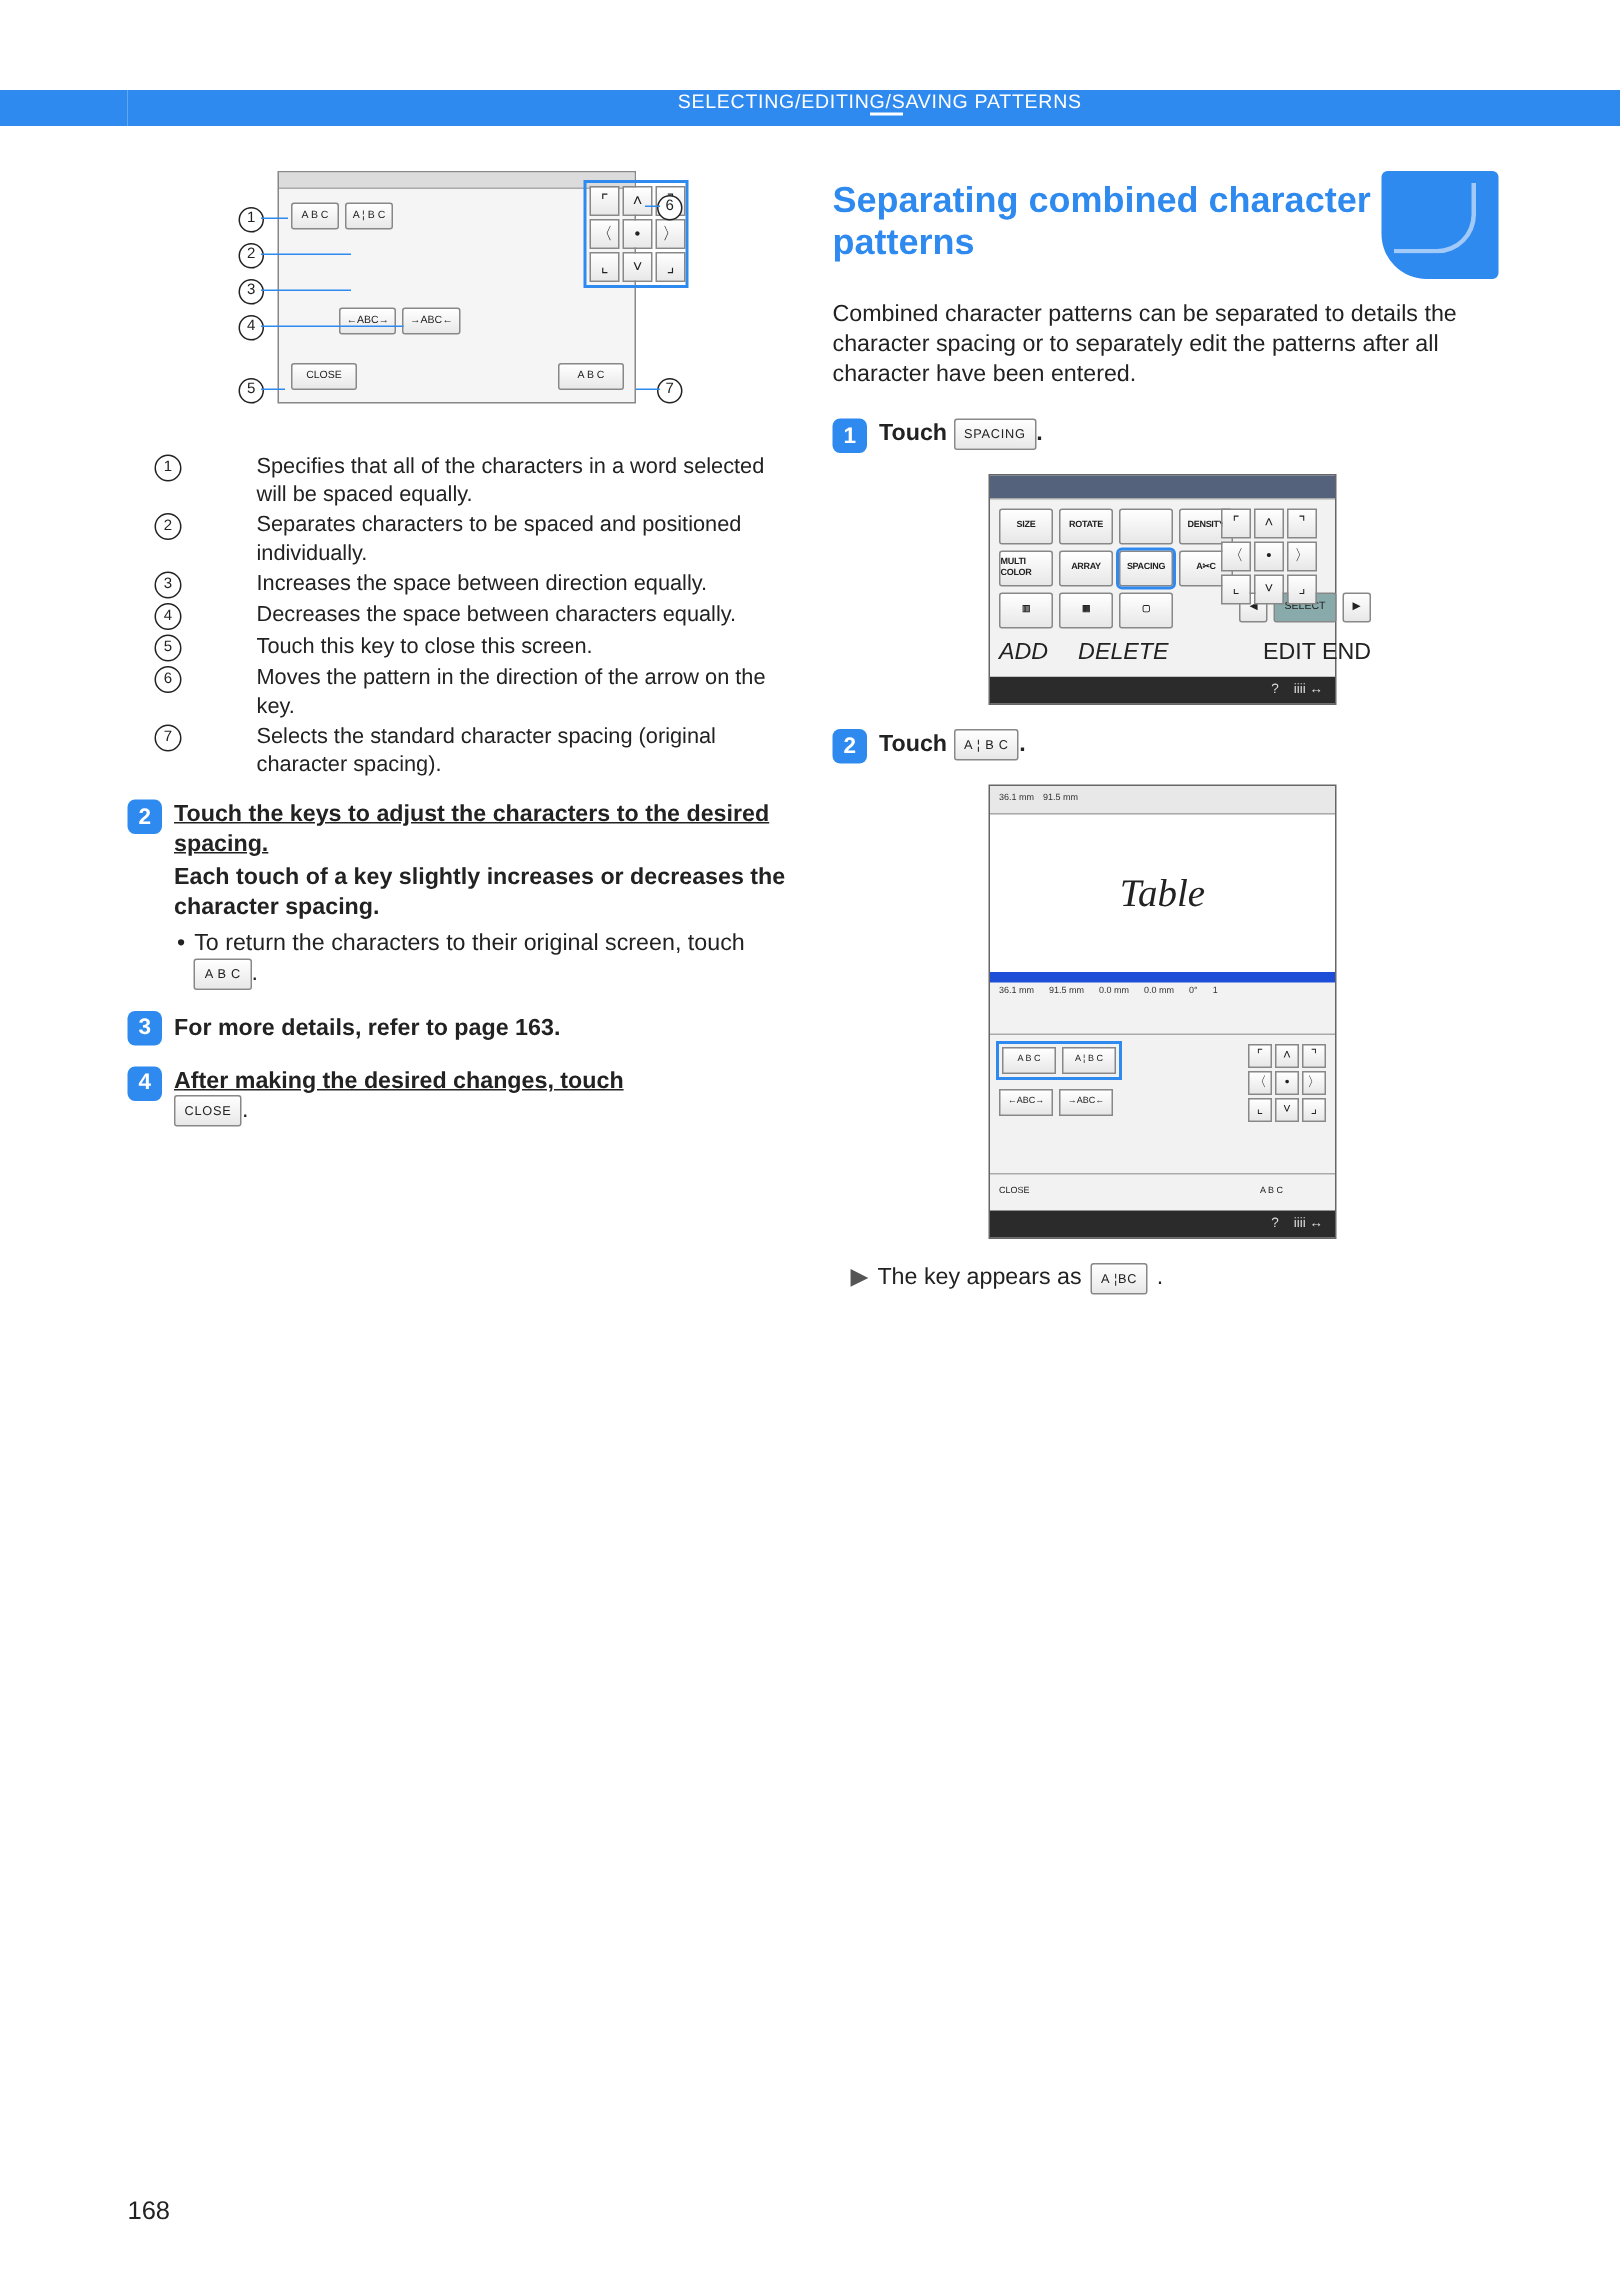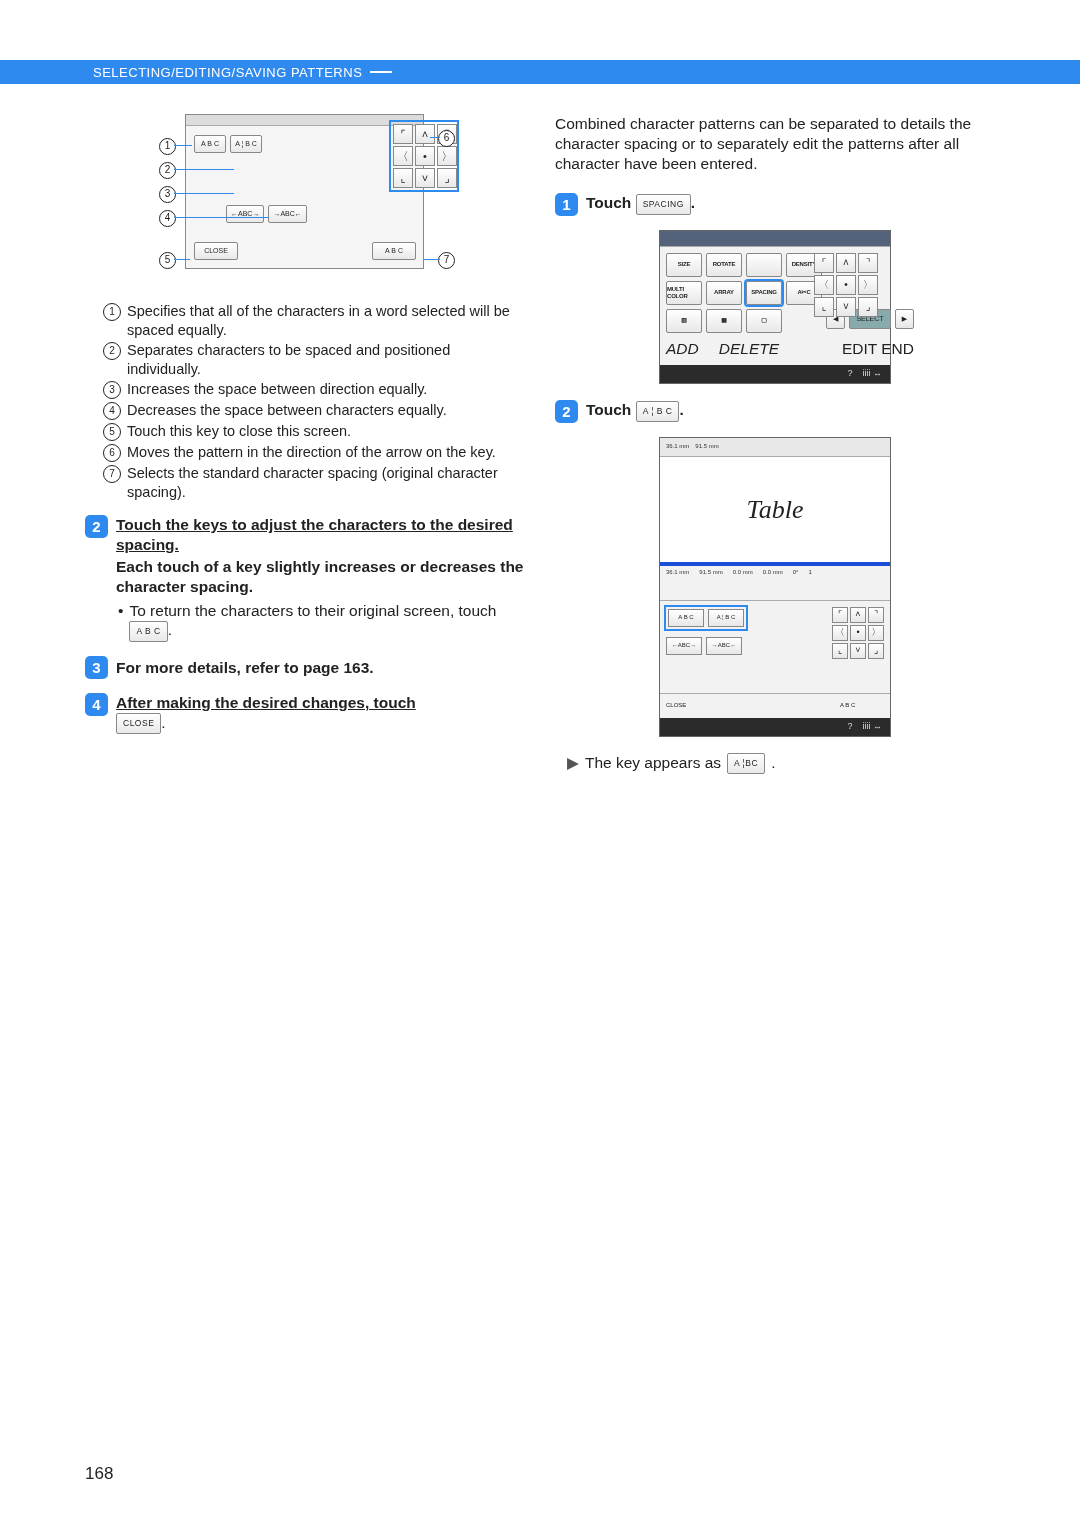--- a/index.html
+++ b/index.html
@@ -20,20 +20,21 @@
     height: 24px;
     background: #2f8af0;
     margin: 0 -85px 0 0;
     padding-left: 8px;
     color: #fff;
     font-size: 13px;
     letter-spacing: 0.5px;
     display: flex;
     align-items: center;
     position: relative;
+    flex-direction: column;
   }
   .header-bar::after {
     content: "";
     position: absolute;
     left: -85px;
     top: 0;
     width: 85px;
     height: 24px;
     background: #2f8af0;
   }
@@ -143,21 +144,21 @@
     flex: 0 0 16px;
     height: 16px;
     border: 1px solid #222;
     border-radius: 50%;
     font-size: 10px;
     display: inline-flex;
     align-items: center;
     justify-content: center;
     margin-top: 1px;
   }
-  .legend .t { flex: 1; }
+  .legend .t { flex: 1; margin-left: 44px; }
 
   
   .step { display: flex; gap: 8px; margin-bottom: 14px; }
   .step .badge {
     flex: 0 0 23px;
     height: 23px;
     border-radius: 5px;
     background: #2f8af0;
     color: #fff;
     font-weight: bold;
@@ -309,21 +310,21 @@
 
   
   .shot2 .preview {
     height: 105px;
     display: flex;
     align-items: center;
     justify-content: center;
     font-family: "Monotype Corsiva", "Brush Script MT", cursive;
     font-style: italic;
     font-size: 26px;
-    border-bottom: 4px solid #1d4ed8;
+    border-bottom: 7px solid #1d4ed8;
     position: relative;
   }
   .shot2 .midinfo {
     height: 28px;
     background: #f2f2f2;
     border-bottom: 1px solid #aaa;
     font-size: 6px;
     padding: 3px 6px;
     display: flex;
     gap: 10px;
@@ -509,20 +510,24 @@
         <div class="body">
           <span class="title">After making the desired changes, touch</span><br>
           <span class="inline-key">CLOSE</span><span>.</span>
         </div>
       </div>
 
     </div>
 
     <div class="col">
 
+      <div class="sect-head">
+        <div class="txt">Separating combined character patterns</div>
+        <div class="blob"></div>
+      </div>
 
       <div>Combined character patterns can be separated to details the character spacing or to separately edit the patterns after all character have been entered.</div>
 
       <br>
 
       
       <div class="step">
         <div class="badge">1</div>
         <div class="body">
           <b><span>Touch</span></b>

